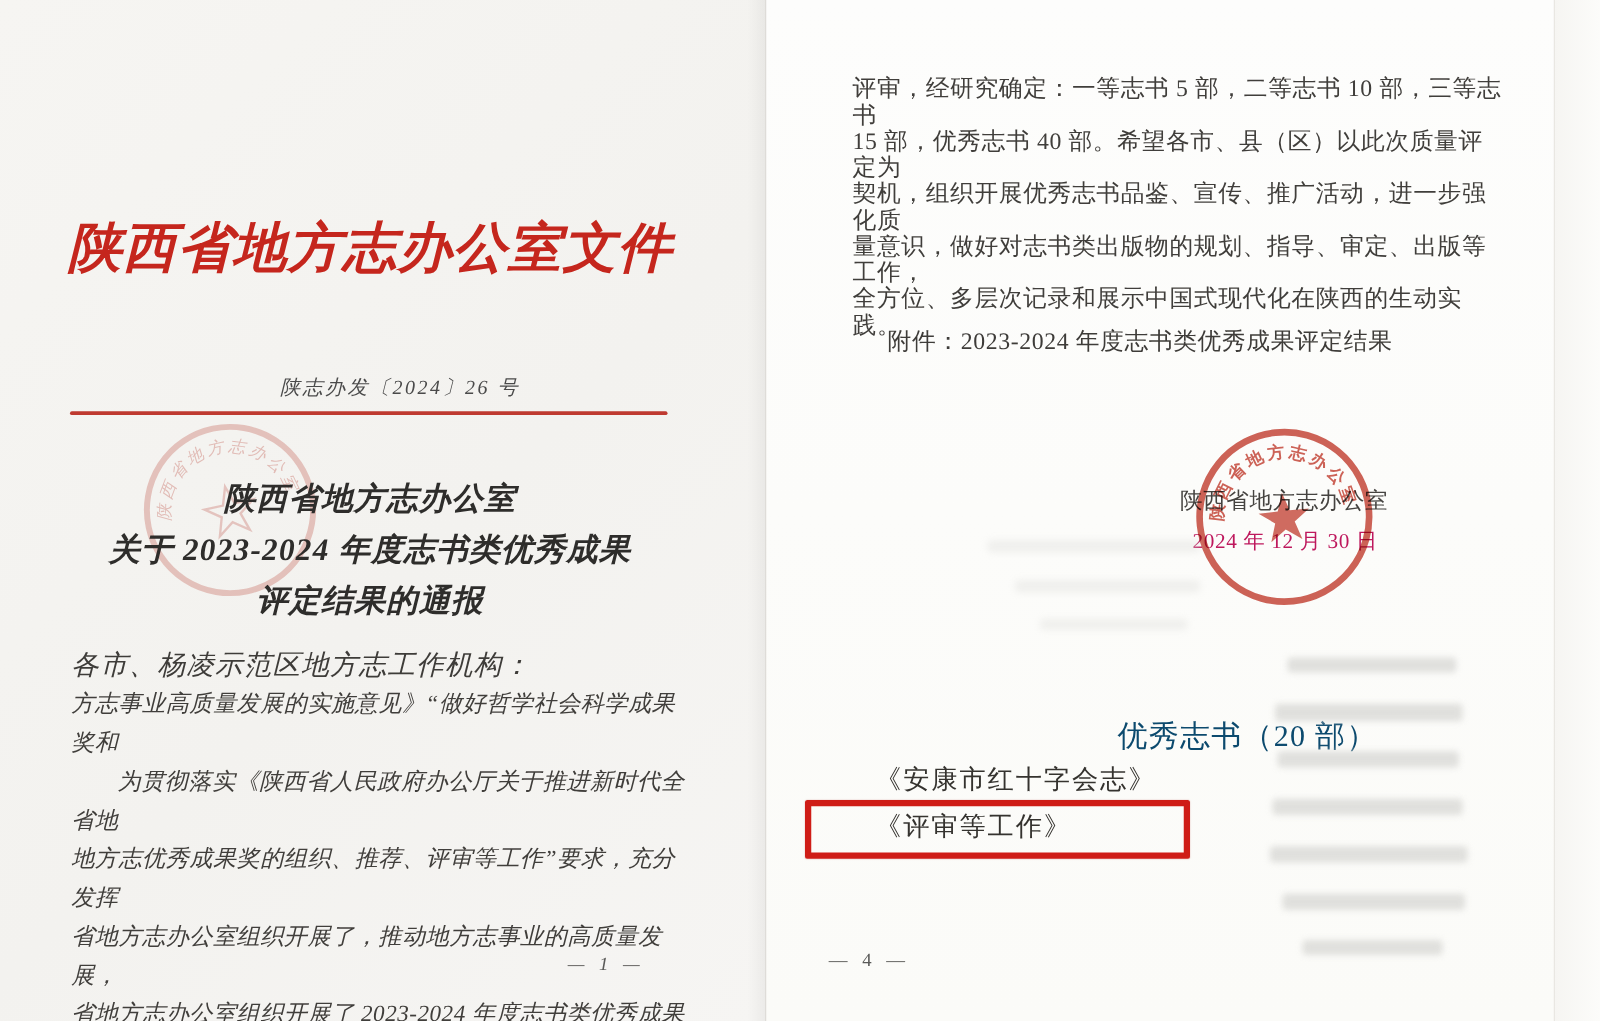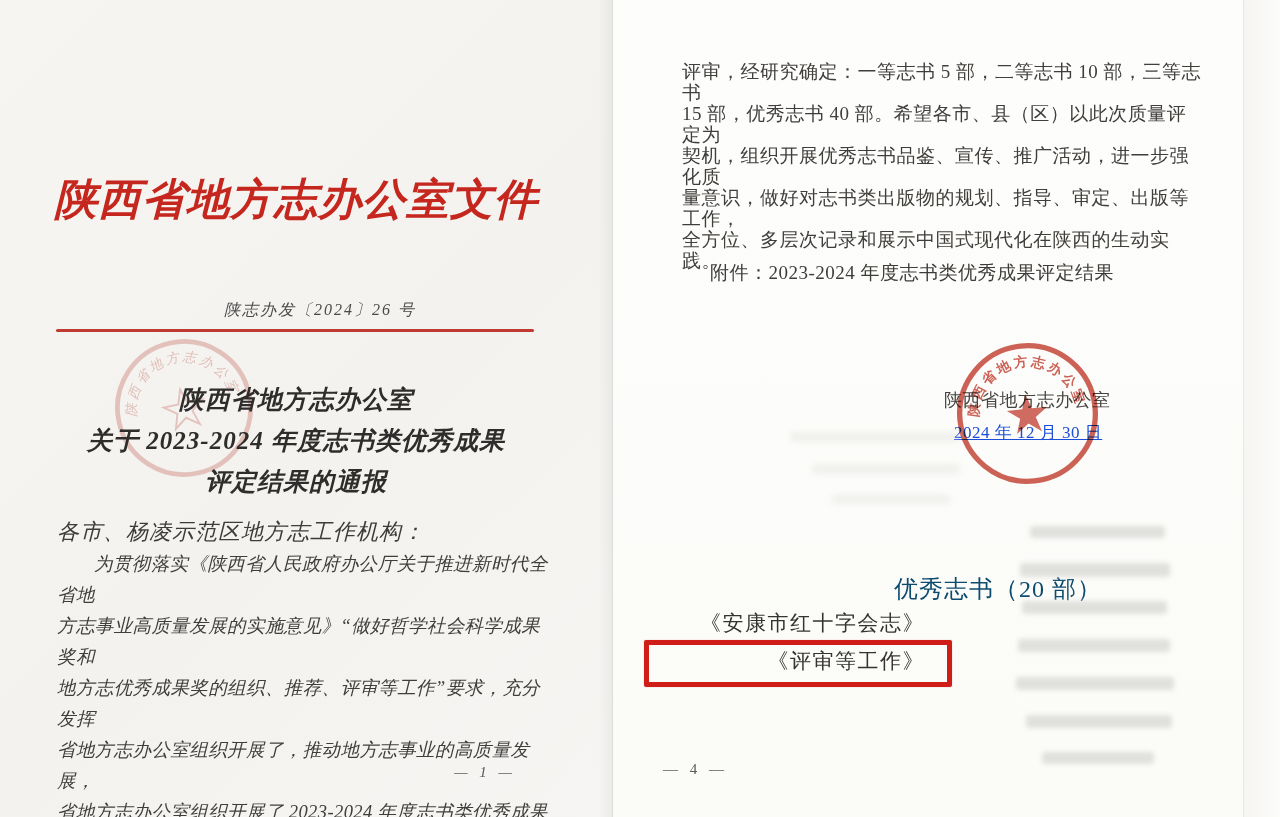--- a/index.html
+++ b/index.html
@@ -32,24 +32,24 @@
     font-size:25px;font-weight:bold;color:#2e2d2b;line-height:41px;letter-spacing:1px;}
   .salutation{left:57px;top:517px;font-size:22px;letter-spacing:1px;color:#3e3c39;}
   .body-left{left:57px;top:549px;width:496px;font-size:18.5px;line-height:31px;letter-spacing:0.4px;color:#403e3b;}
   .body-left .line.indent{text-indent:37px;}
   .pagenum-left{left:430px;top:764px;width:110px;text-align:center;font-size:15px;color:#5a5a58;letter-spacing:4px;}
 
   
   .body-right{left:682px;top:61px;width:522px;font-size:19px;line-height:21px;letter-spacing:0.5px;color:#403e3b;}
   .attachment{left:710px;top:260px;font-size:19px;letter-spacing:0.5px;color:#3e3c39;}
   .signer{left:944px;top:388px;font-size:18px;letter-spacing:0.5px;color:#454340;}
-  .sign-date{left:954px;top:421px;font-size:17px;letter-spacing:0.5px;color:#1d4ed8;text-decoration:underline;}
+  .sign-date{left:954px;top:421px;font-size:17px;letter-spacing:0.5px;color:#be185d;}
   .list-heading{left:846px;top:573px;font-size:24px;letter-spacing:1px;color:#0c4a6e;margin-left:48px;}
   .list-block{left:700px;top:604px;font-size:21px;letter-spacing:1.5px;color:#35332f;}
-  .list-block .list-item{height:38px;line-height:38px;text-align:right;}
+  .list-block .list-item{height:38px;line-height:38px;}
   .highlight-box{left:644px;top:640px;width:298px;height:37px;border:5px solid #cf1d17;border-radius:2px;
     box-shadow:0 0 1px rgba(160,20,15,.5);}
   .pagenum-right{left:648px;top:761px;width:95px;text-align:center;font-size:15px;color:#5a5a58;letter-spacing:4px;}
 
   
   .seal{pointer-events:none;}
   #seal-left-svg{left:108px;top:332px;}
   #seal-right-svg{left:950px;top:336px;mix-blend-mode:multiply;}
 
   
@@ -79,22 +79,22 @@
 
   <div class="abs title-block">
     <div>陕西省地方志办公室</div>
     <div>关于 2023-2024 年度志书类优秀成果</div>
     <div>评定结果的通报</div>
   </div>
 
   <div class="abs salutation">各市、杨凌示范区地方志工作机构：</div>
 
   <div class="abs body-left">
+    <div class="line">方志事业高质量发展的实施意见》“做好哲学社会科学成果奖和</div>
     <div class="line indent">为贯彻落实《陕西省人民政府办公厅关于推进新时代全省地</div>
-    <div class="line">方志事业高质量发展的实施意见》“做好哲学社会科学成果奖和</div>
     <div class="line">地方志优秀成果奖的组织、推荐、评审等工作”要求，充分发挥</div>
     <div class="line">省地方志办公室组织开展了，推动地方志事业的高质量发展，</div>
     <div class="line">省地方志办公室组织开展了 2023-2024 年度志书类优秀成果评</div>
 
   </div>
 
   <div class="abs pagenum-left">— 1 —</div>
 </div>
 
 <div class="page" id="right-page"></div>

